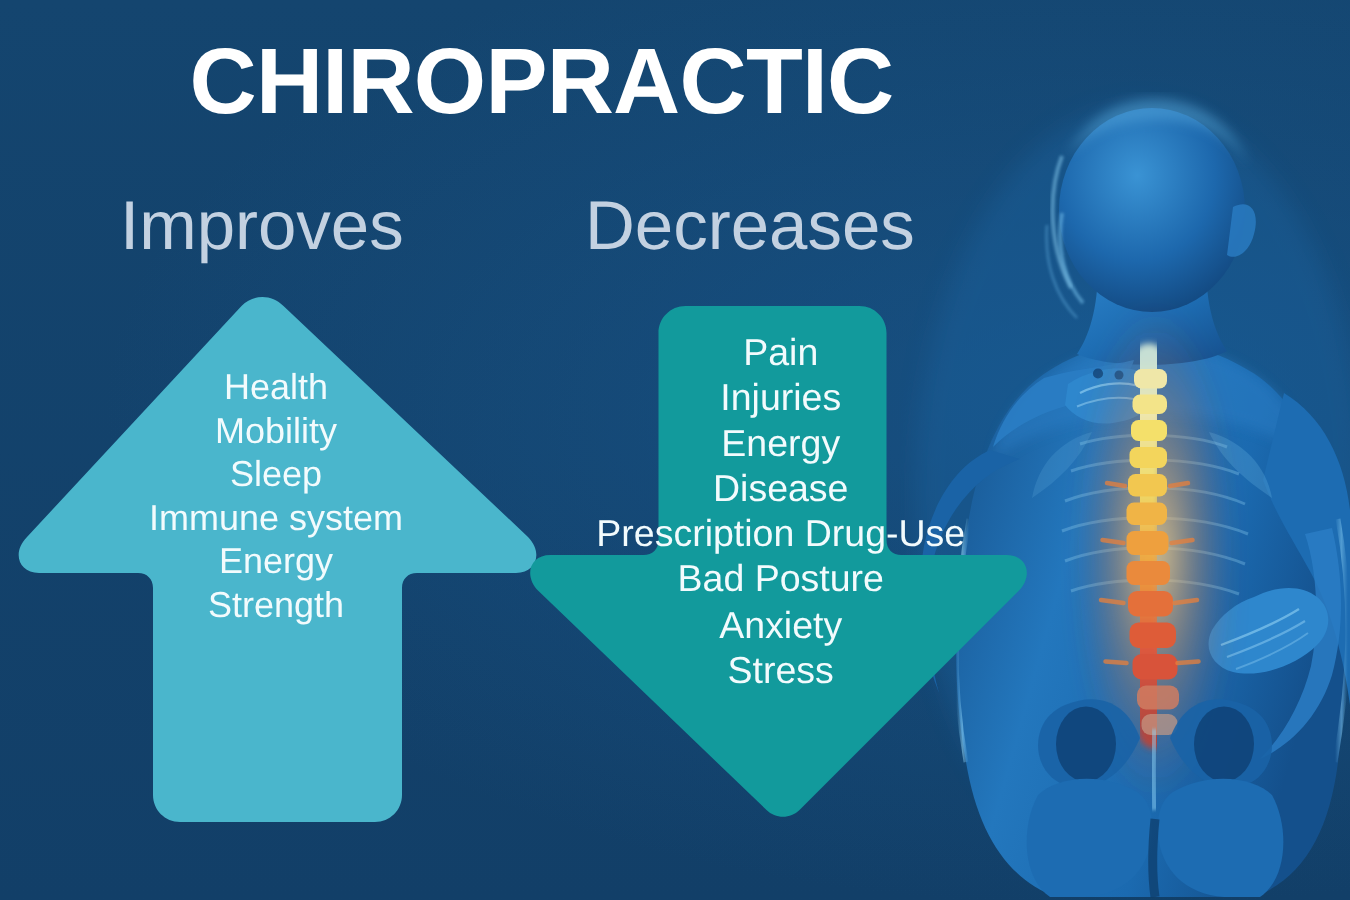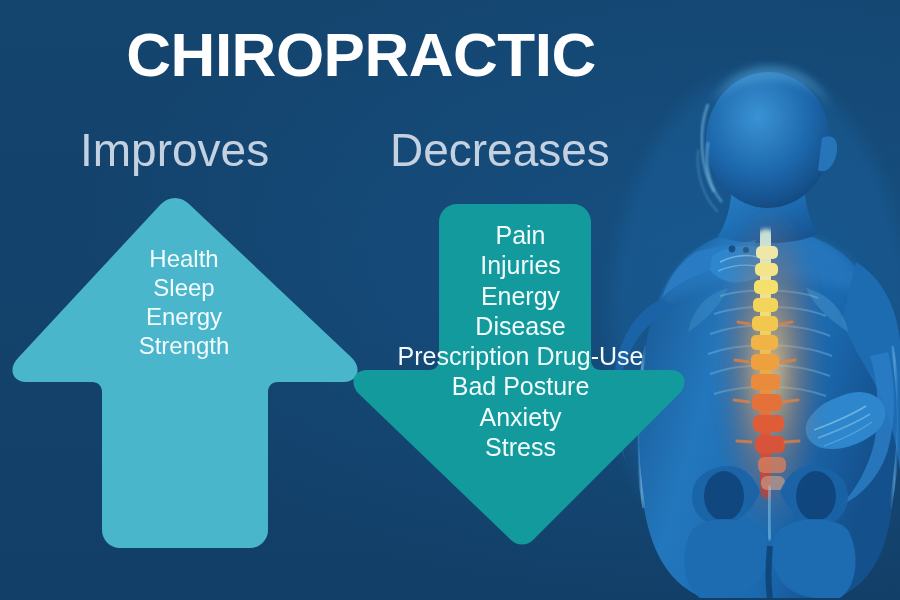--- a/index.html
+++ b/index.html
@@ -287,21 +287,23 @@
              L14,198 C4,188 8,174 22,174
              L84,174 C90,174 94,170 94,164
              L94,26 C94,16 102,8 112,8 Z" fill="#129a9c"></path>
   </svg>
 
   <div class="heading decreases" style="color: rgb(195, 209, 225);">Decreases</div>
   <div class="heading improves" style="color: rgb(195, 209, 225);">Improves</div>
 
   <div class="word-list left" style="color: rgb(242, 251, 253);">
     <span class="w">Health</span>
+    <span class="w">Mobility</span>
     <span class="w">Sleep</span>
+    <span class="w">Immune system</span>
     <span class="w">Energy</span>
     <span class="w">Strength</span>
   </div>
 
   <div class="word-list right" style="color: rgb(242, 251, 253);">
     <span class="w">Pain</span>
     <span class="w">Injuries</span>
     <span class="w">Energy</span>
     <span class="w">Disease</span>
     <span class="w">Prescription Drug-Use</span>

